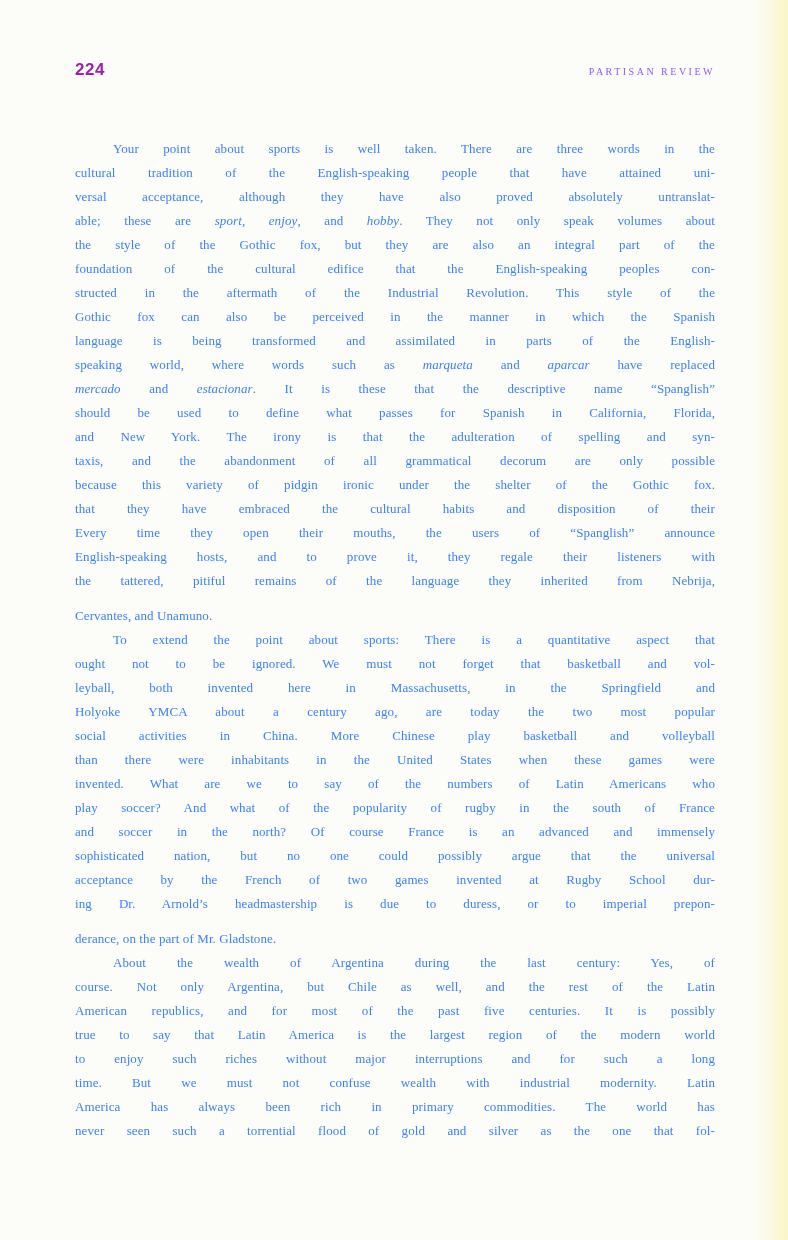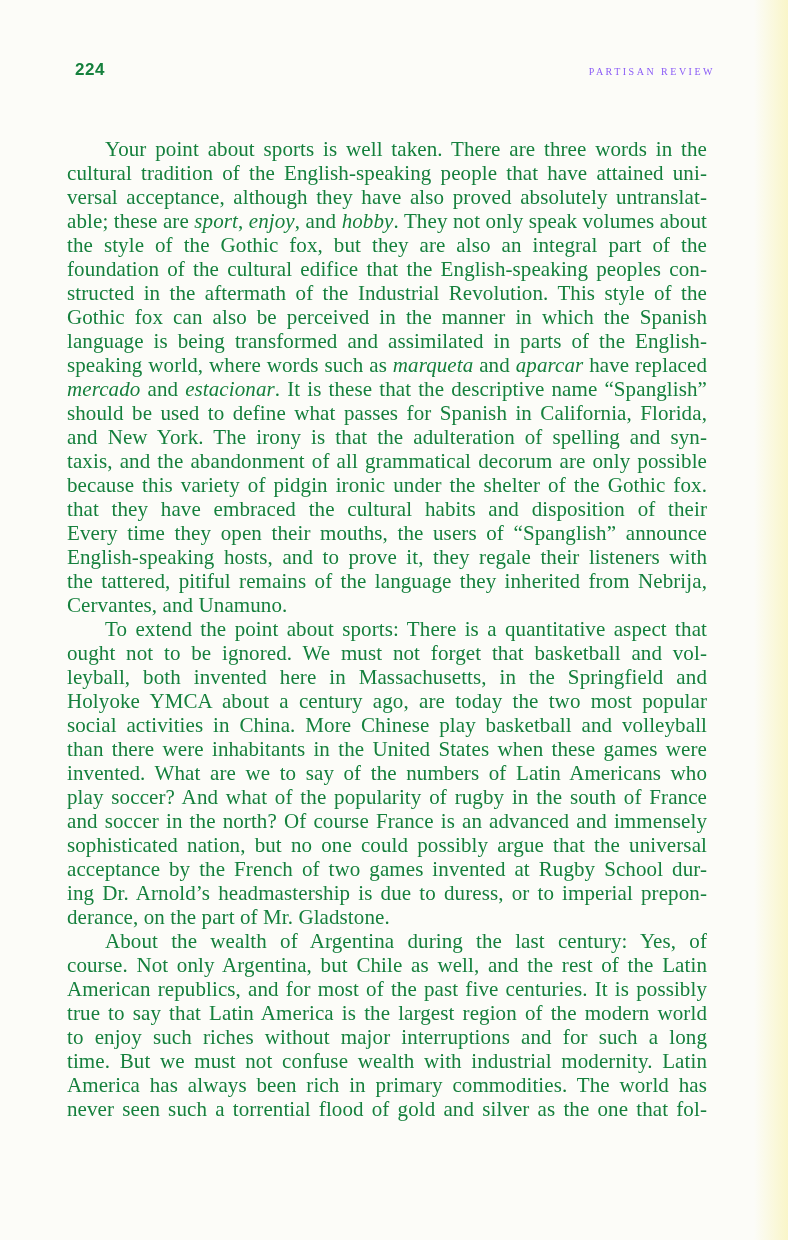--- a/index.html
+++ b/index.html
@@ -30,48 +30,49 @@
     left: 75px;
     width: 640px;
     display: flex;
     justify-content: space-between;
     align-items: baseline;
   }
   .page-number {
     font-family: "Liberation Sans", sans-serif;
     font-weight: 700;
     font-size: 17px;
-    color: #15803d;
+    color: #a21caf;
     letter-spacing: 0.5px;
   }
   .journal-title {
     font-family: "Liberation Serif", serif;
     font-size: 10px;
     color: #8b5cf6;
     letter-spacing: 2.5px;
   }
   .text-block {
     position: absolute;
     top: 137px;
-    left: 67px;
+    left: 75px;
     width: 640px;
-    font-size: 21px;
-    color: #15803d;
+    font-size: 13px;
+    color: #3b82f6;
     letter-spacing: 0.1px;
   }
   .line {
     line-height: 24px;
     height: 24px;
     white-space: nowrap;
     text-align: justify;
     text-align-last: justify;
     overflow: visible;
   }
   .line.last {
     text-align-last: left;
+    margin-top: 11px;
   }
   .line.indent {
     text-indent: 38px;
   }
   .line em {
     font-style: italic;
   }
 </style>
 </head>
 <body>

